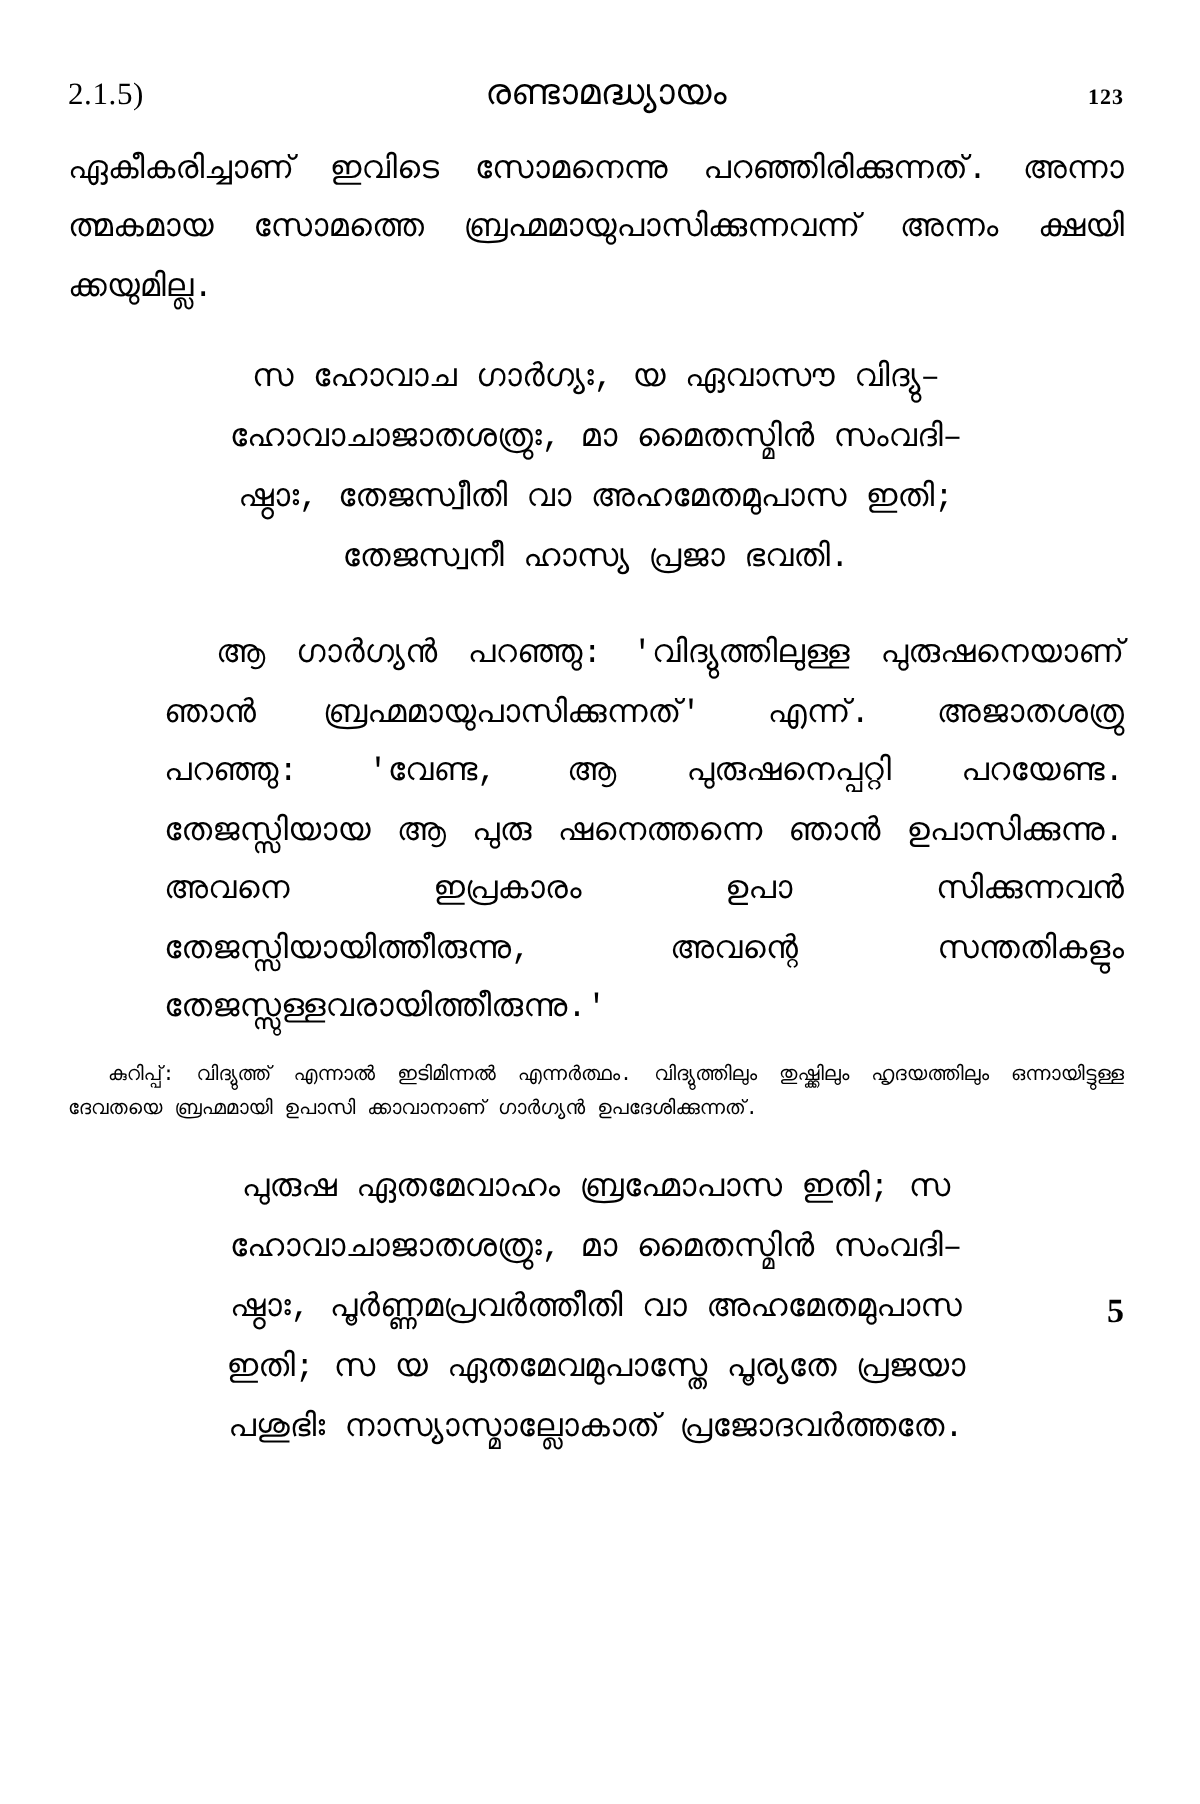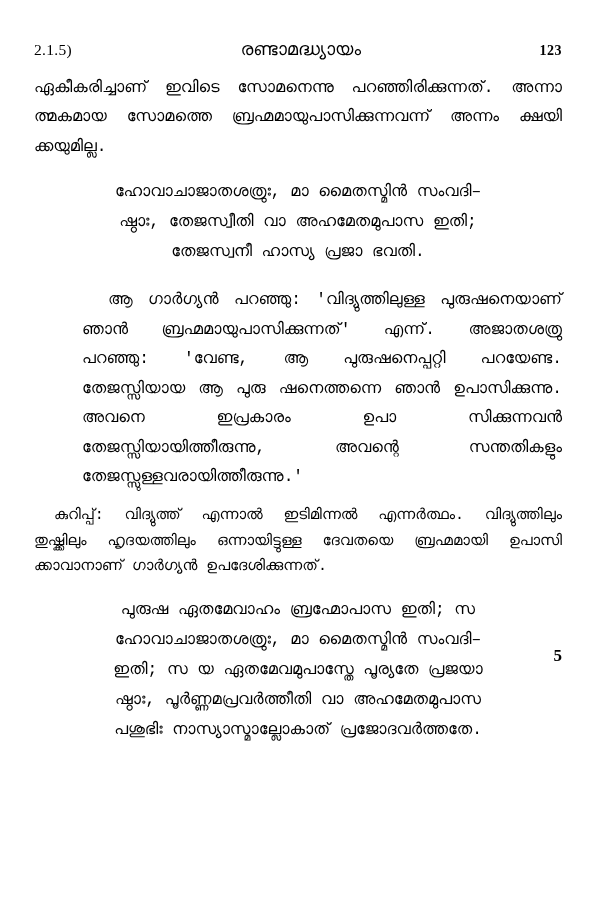--- a/index.html
+++ b/index.html
@@ -32,21 +32,21 @@
     font-size: 15.5px;
     letter-spacing: 0.3px;
   }
   .header .hdr-center {
     font-size: 18px;
     flex: 1;
     text-align: center;
     margin-left: -10px;
   }
   .header .hdr-right {
-    font-size: 14px;
+    font-size: 11px;
     font-weight: 600;
     letter-spacing: 0.5px;
     margin-top: 17px;
   }
   .body-text {
     font-size: 16.2px;
     line-height: 1.82;
     text-align: justify;
     text-justify: inter-word;
     font-family: Liberation Mono, monospace;
@@ -68,21 +68,21 @@
     display: block;
     white-space: nowrap;
   }
   .gloss {
     font-size: 13.6px;
     line-height: 1.72;
     text-align: justify;
     margin: 6px 0 14px 0;
   }
   .note {
-    font-size: 15px;
+    font-size: 10px;
     line-height: 1.72;
     text-align: justify;
     margin: 10px 0 12px 0;
     text-indent: 20px;
   }
   .footer {
     position: absolute;
     right: 38px;
     bottom: 26px;
     font-size: 17px;
@@ -101,35 +101,36 @@
     <div class="hdr-left">2.1.5)</div>
     <div class="hdr-center">രണ്ടാമദ്ധ്യായം</div>
     <div class="hdr-right">123</div>
   </div>
 
   <div class="body-text">
 
     <p class="para">ഏകീകരിച്ചാണ് ഇവിടെ സോമനെന്നു പറഞ്ഞിരിക്കുന്നത്. അന്നാ ത്മകമായ സോമത്തെ ബ്രഹ്മമായുപാസിക്കുന്നവന്ന് അന്നം ക്ഷയി ക്കയുമില്ല.</p>
 
     <div class="verse">
+      <span class="vline">സ ഹോവാച ഗാർഗ്യഃ, യ ഏവാസൗ വിദ്യു–</span>
       <span class="vline">ഹോവാചാജാതശത്രുഃ, മാ മൈതസ്മിൻ സംവദി–</span>
       <span class="vline">ഷ്ഠാഃ, തേജസ്വീതി വാ അഹമേതമുപാസ ഇതി;</span>
       <span class="vline">തേജസ്വനീ ഹാസ്യ പ്രജാ ഭവതി.</span>
     </div>
 
 
     <p class="para indent">ആ ഗാർഗ്യൻ പറഞ്ഞു: 'വിദ്യുത്തിലുള്ള പുരുഷനെയാണ് ഞാൻ ബ്രഹ്മമായുപാസിക്കുന്നത്' എന്ന്. അജാതശത്രു പറഞ്ഞു: 'വേണ്ട, ആ പുരുഷനെപ്പറ്റി പറയേണ്ട. തേജസ്സിയായ ആ പുരു ഷനെത്തന്നെ ഞാൻ ഉപാസിക്കുന്നു. അവനെ ഇപ്രകാരം ഉപാ സിക്കുന്നവൻ തേജസ്സിയായിത്തീരുന്നു, അവന്റെ സന്തതികളും തേജസ്സുള്ളവരായിത്തീരുന്നു.'</p>
 
     <p class="note">കുറിപ്പ്: വിദ്യുത്ത് എന്നാൽ ഇടിമിന്നൽ എന്നർത്ഥം. വിദ്യുത്തിലും തുഷ്ക്കിലും ഹൃദയത്തിലും ഒന്നായിട്ടുള്ള ദേവതയെ ബ്രഹ്മമായി ഉപാസി ക്കാവാനാണ് ഗാർഗ്യൻ ഉപദേശിക്കുന്നത്.</p>
 
     <div class="verse verse-2">
       <span class="vline">പുരുഷ ഏതമേവാഹം ബ്രഹ്മോപാസ ഇതി; സ</span>
       <span class="vline">ഹോവാചാജാതശത്രുഃ, മാ മൈതസ്മിൻ സംവദി–</span>
+      <span class="vline">ഷ്ഠാഃ, പൂർണ്ണമപ്രവർത്തീതി വാ അഹമേതമുപാസ</span>
       <span class="vline">ഇതി; സ യ ഏതമേവമുപാസ്തേ പൂര്യതേ പ്രജയാ</span>
-      <span class="vline">ഷ്ഠാഃ, പൂർണ്ണമപ്രവർത്തീതി വാ അഹമേതമുപാസ</span>
       <span class="vline">പശുഭിഃ നാസ്യാസ്മാല്ലോകാത് പ്രജോദവർത്തതേ.</span>
     </div>
 
   </div>
 
   <div class="footer">5</div>
 
 </div>
 
 </body></html>

